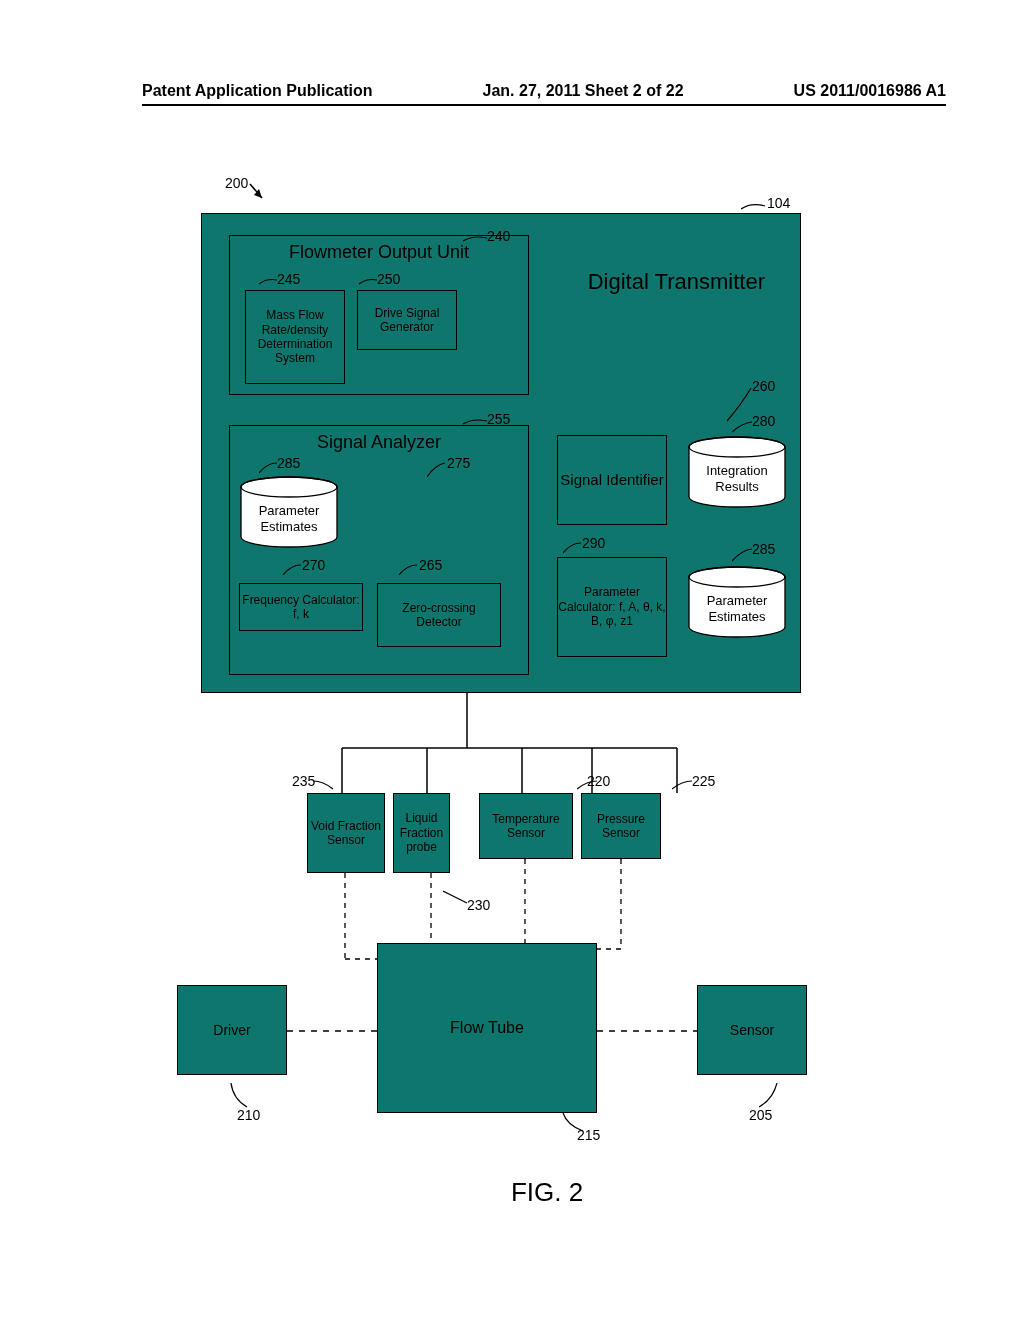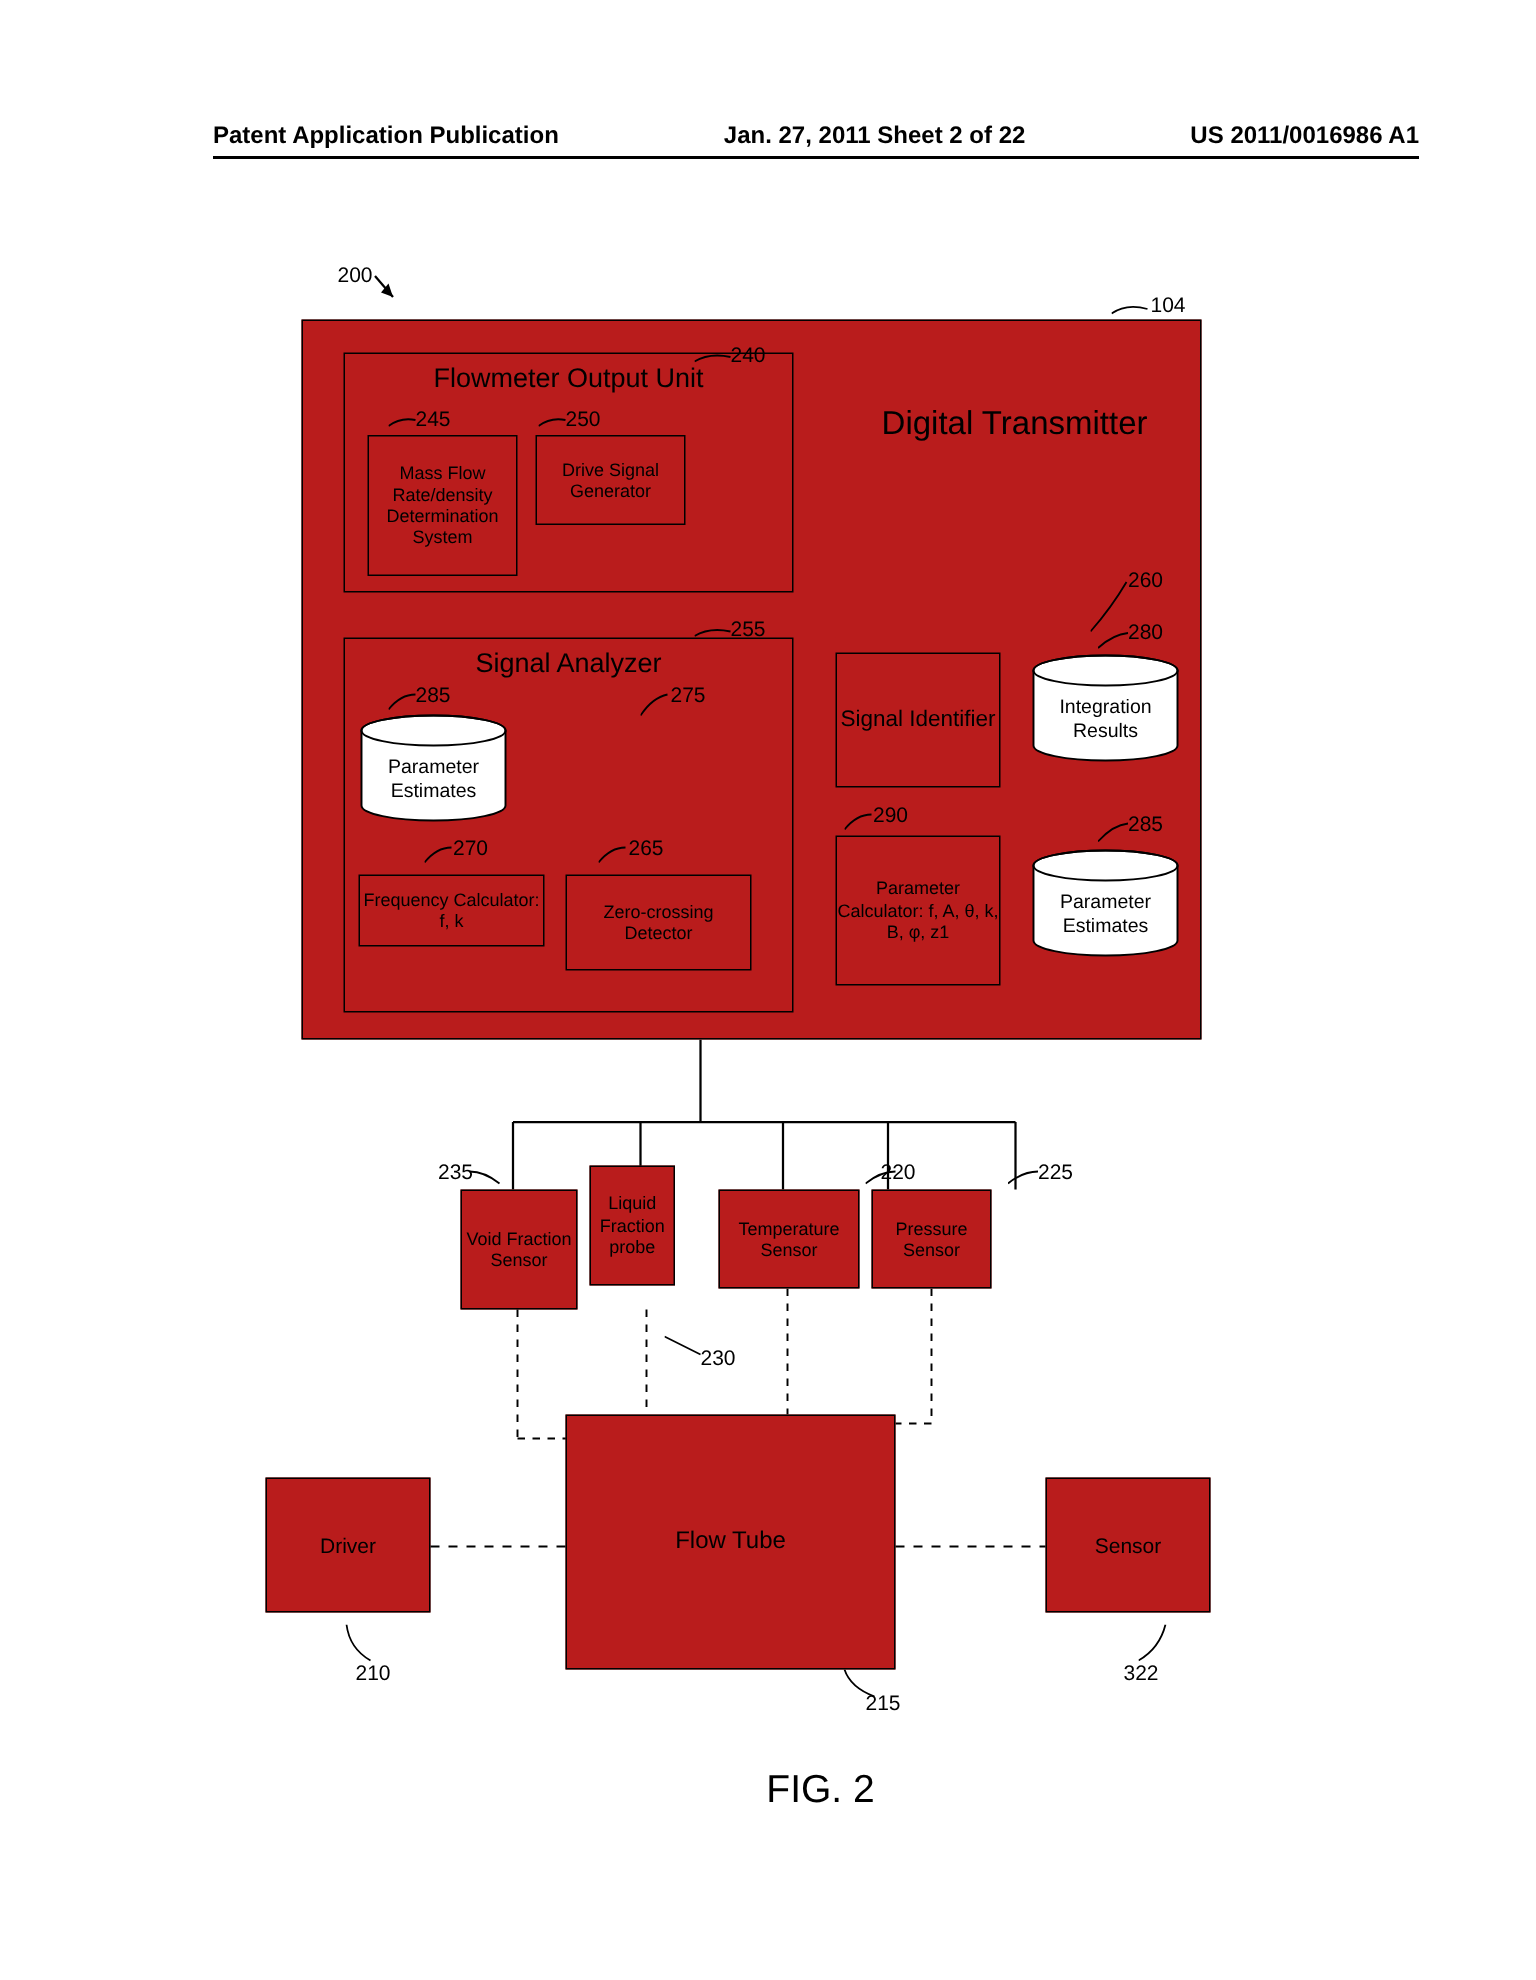--- a/index.html
+++ b/index.html
@@ -38,21 +38,21 @@
 .diagram {
   position: absolute;
   left: 155px;
   top: 195px;
   width: 720px;
   height: 1000px;
 }
 .box {
   position: absolute;
   border: 1.5px solid #000;
-  background: #b91c1c;
+  background: #0f766e;
   text-align: center;
   font-size: 13px;
   display: flex;
   flex-direction: column;
   justify-content: center;
   align-items: center;
   line-height: 1.2;
 }
 .big-title {
   font-size: 22px;
@@ -257,21 +257,21 @@
       </svg>
 
     <div class="ref" style="left:505px;top:578px">225</div>
     <svg style="position:absolute;left:485px;top:584px" width="22" height="14">
         <path d="M0 10 Q10 2 20 2" stroke="#000" fill="none" stroke-width="1.2"></path>
       </svg>
 
     <div class="box" style="left:120px;top:598px;width:78px;height:80px;font-size:12px">
       <span>Void Fraction Sensor</span>
     </div>
-    <div class="box" style="left:206px;top:582px;width:57px;height:80px;font-size:12px">
+    <div class="box" style="left:206px;top:598px;width:57px;height:80px;font-size:12px">
       <span>Liquid Fraction probe</span>
     </div>
     <div class="box" style="left:292px;top:598px;width:94px;height:66px;font-size:12px">
       <span>Temperature Sensor</span>
     </div>
     <div class="box" style="left:394px;top:598px;width:80px;height:66px;font-size:12px">
       <span>Pressure Sensor</span>
     </div>
 
     <svg style="position:absolute;left:0;top:664px;width:720px;height:130">
@@ -306,20 +306,20 @@
     <div class="ref" style="left:50px;top:912px">210</div>
     <svg style="position:absolute;left:38px;top:888px" width="26" height="26">
         <path d="M6 0 Q8 16 22 24" stroke="#000" fill="none" stroke-width="1.2"></path>
       </svg>
 
     <div class="ref" style="left:390px;top:932px">215</div>
     <svg style="position:absolute;left:374px;top:918px" width="24" height="22">
         <path d="M2 0 Q6 12 22 18" stroke="#000" fill="none" stroke-width="1.2"></path>
       </svg>
 
-    <div class="ref" style="left:562px;top:912px">322</div>
+    <div class="ref" style="left:562px;top:912px">205</div>
     <svg style="position:absolute;left:572px;top:888px" width="26" height="26">
         <path d="M18 0 Q14 16 0 24" stroke="#000" fill="none" stroke-width="1.2"></path>
       </svg>
 
     <div class="fig-caption">FIG. 2</div>
   </div>
 </div>
 
 </body></html>

